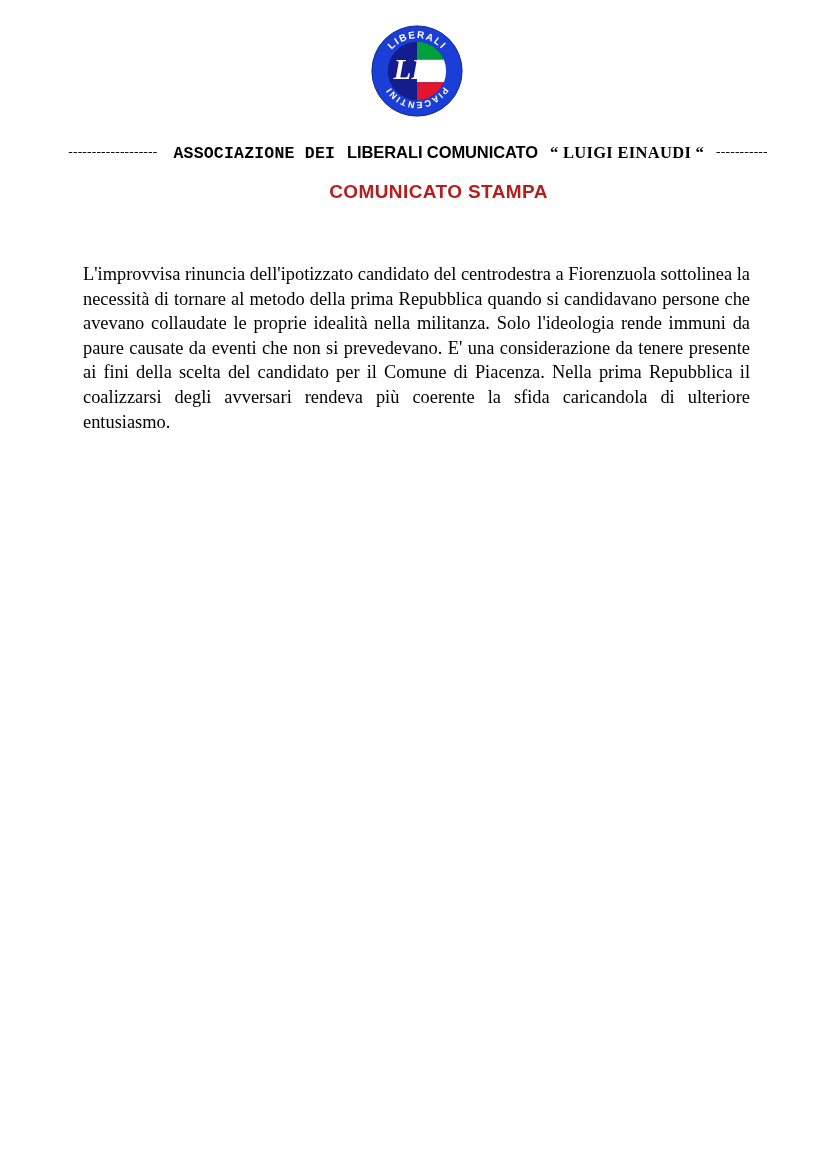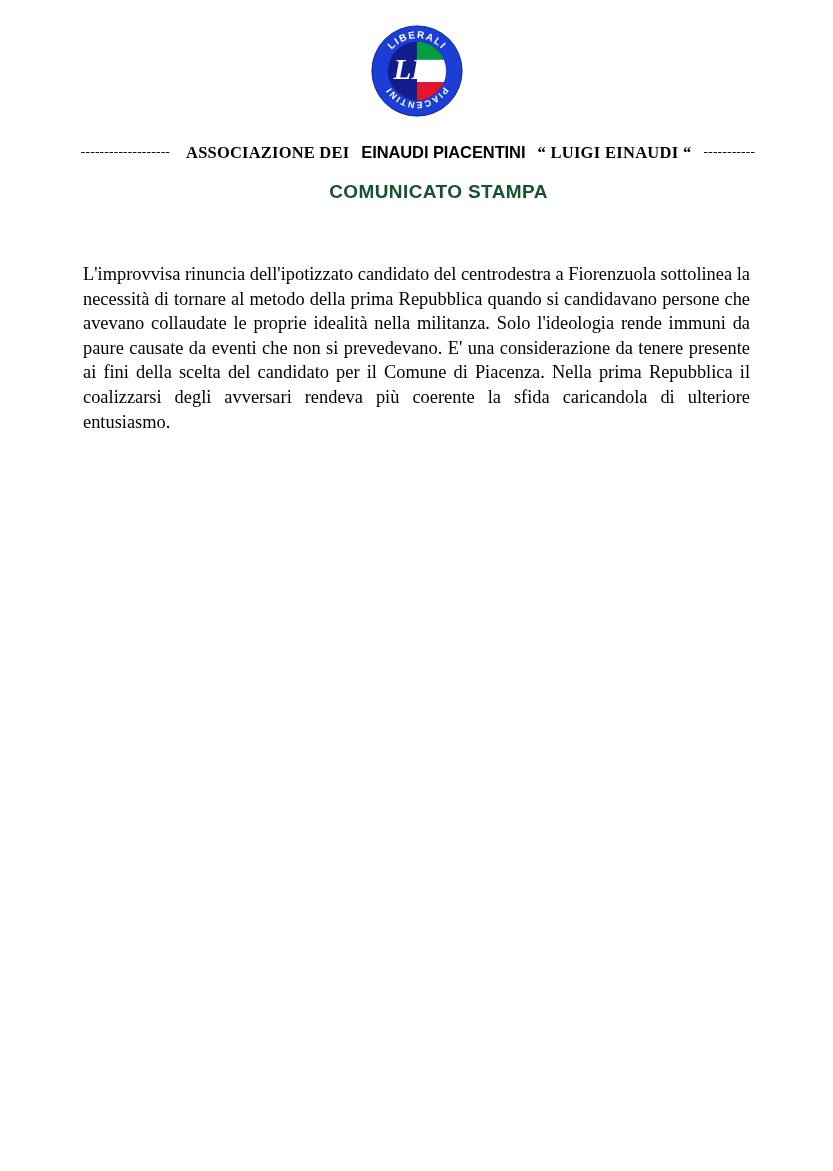--- a/index.html
+++ b/index.html
@@ -50,21 +50,21 @@
     line-height: 1.1;
   }
   .dash-run {
     font-family: "Liberation Serif", "DejaVu Serif", serif;
     font-size: 13.5px;
     font-weight: 400;
     letter-spacing: 0.2px;
     vertical-align: 2px;
   }
   .assoc-serif {
-    font-family: Liberation Serif, serif;
+    font-family: Liberation Mono, monospace;
     font-size: 16.5px;
     font-weight: bold;
     letter-spacing: 0.2px;
   }
   .assoc-sans {
     font-family: "Liberation Sans", "DejaVu Sans", sans-serif;
     font-size: 16.5px;
     font-weight: bold;
     letter-spacing: -0.1px;
   }
@@ -80,21 +80,21 @@
   .doc-title {
     position: absolute;
     left: 0;
     right: 0;
     top: 181px;
     text-align: center;
     font-family: "Liberation Sans", "DejaVu Sans", sans-serif;
     font-size: 19px;
     font-weight: bold;
     letter-spacing: 0.4px;
-    color: #14532d;
+    color: #b91c1c;
     margin-left: 44px;
   }
 
   
   .body-text {
     position: absolute;
     left: 67px;
     top: 246px;
     width: 699px;
     text-align: justify;
@@ -143,21 +143,21 @@
         <textPath href="#arcBot" startOffset="50%" text-anchor="middle">PIACENTINI</textPath>
       </text>
     </svg>
   </div>
 
   <div class="assoc-line">
     <span class="dash-run">-------------------</span>
     <span>&nbsp;&nbsp;</span>
     <span class="assoc-serif">ASSOCIAZIONE DEI</span>
     <span>&nbsp;</span>
-    <span class="assoc-sans">EINAUDI PIACENTINI</span>
+    <span class="assoc-sans">LIBERALI COMUNICATO</span>
     <span>&nbsp;</span>
     <span class="assoc-quote">“ LUIGI EINAUDI “</span>
     <span>&nbsp;</span>
     <span class="dash-run">-----------</span>
   </div>
 
   <div class="doc-title">COMUNICATO STAMPA</div>
 
   <div class="body-text">
     <p>L'improvvisa rinuncia dell'ipotizzato candidato del centrodestra a Fiorenzuola sottolinea la necessità di tornare al metodo della prima Repubblica quando si candidavano persone che avevano collaudate le proprie idealità nella militanza. Solo l'ideologia rende immuni da paure causate da eventi che non si prevedevano. E' una considerazione da tenere presente ai fini della scelta del candidato per il Comune di Piacenza. Nella prima Repubblica il coalizzarsi degli avversari rendeva più coerente la sfida caricandola di ulteriore entusiasmo.</p>

